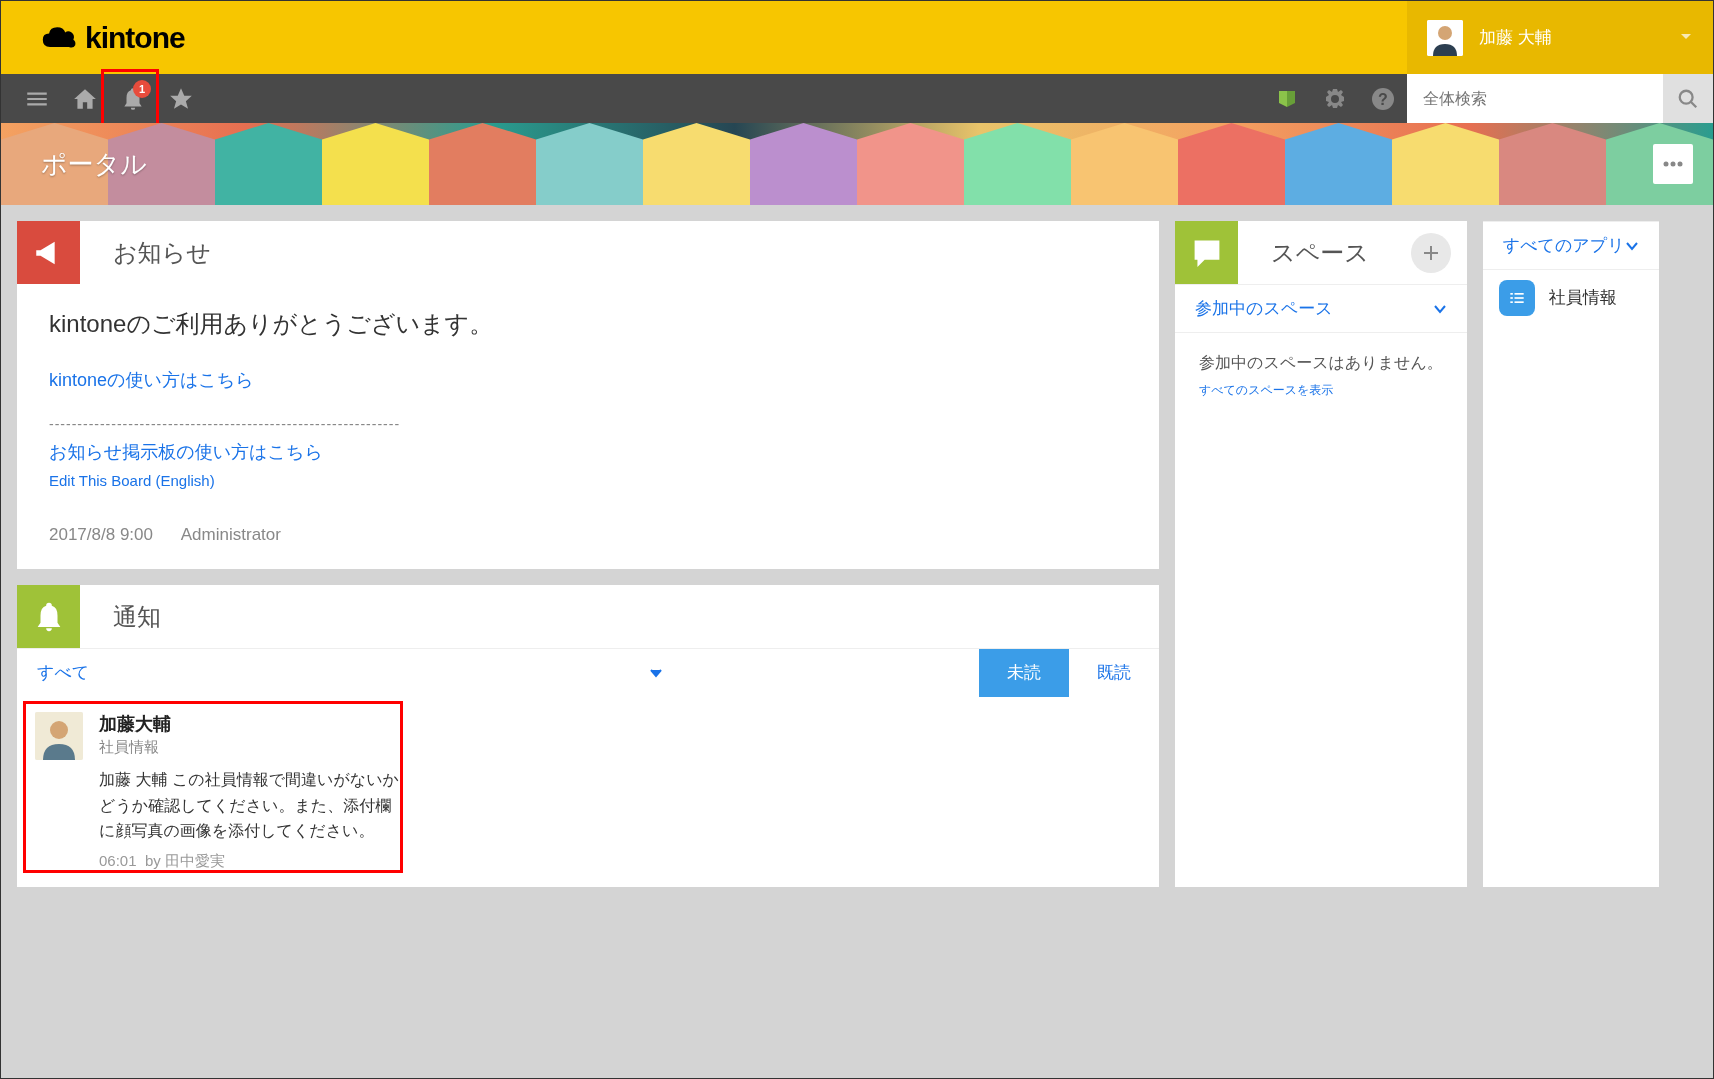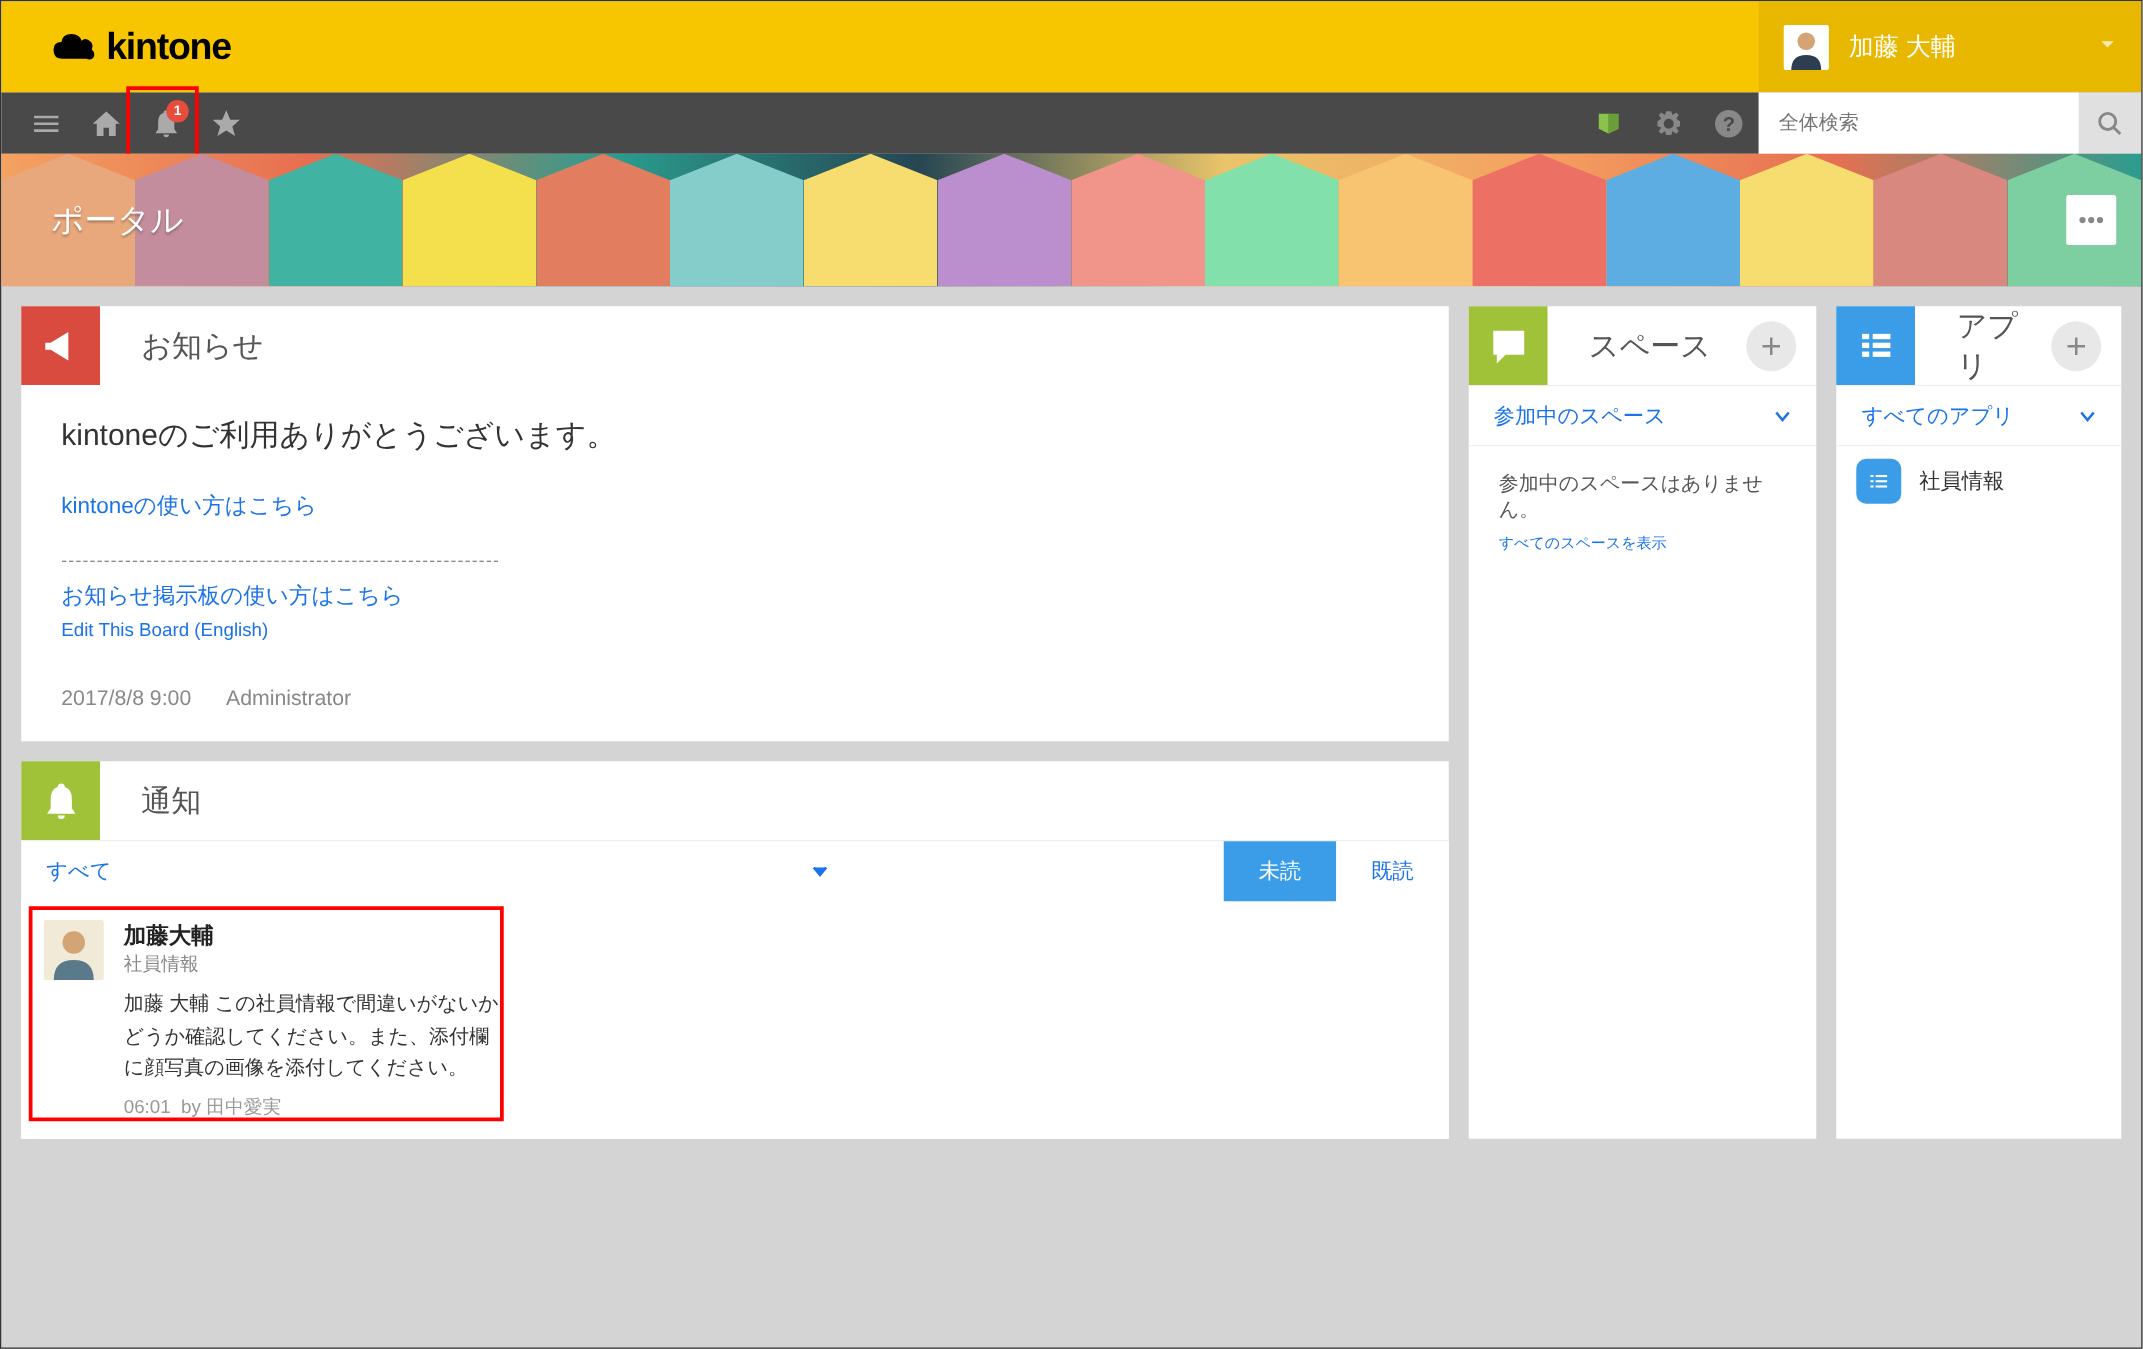--- a/index.html
+++ b/index.html
@@ -4,36 +4,36 @@
 <style>
 * { box-sizing: border-box; margin: 0; padding: 0; }
 body { font-family: "Hiragino Kaku Gothic Pro", "Meiryo", sans-serif; background: #d4d4d4; width: 1714px; height: 1079px; overflow: hidden; border: 1px solid #333; }
 
 .header-yellow { background: #f7c600; height: 73px; display: flex; align-items: center; padding: 0 40px; position: relative; }
 .logo { display: flex; align-items: center; gap: 8px; }
 .logo-cloud { width: 36px; height: 28px; }
 .logo-text { font-size: 30px; font-weight: bold; color: #000; letter-spacing: -1px; }
 .user-menu { position: absolute; right: 0; top: 0; height: 73px; width: 306px; background: #e8b800; display: flex; align-items: center; padding: 0 20px; gap: 16px; }
 .user-avatar { width: 36px; height: 36px; background: #fff; border-radius: 2px; display: flex; align-items: center; justify-content: center; overflow: hidden; }
-.user-name { color: #fff; font-size: 20px; flex: 1; }
+.user-name { color: #fff; font-size: 17px; flex: 1; }
 .user-chevron { color: #fff; opacity: 0.7; }
 
 .toolbar { background: #494949; height: 49px; display: flex; align-items: center; padding: 0 12px; position: relative; }
 .toolbar-left { display: flex; align-items: center; gap: 0; }
 .toolbar-icon { width: 48px; height: 49px; display: flex; align-items: center; justify-content: center; color: #aaa; cursor: pointer; position: relative; }
 .toolbar-icon svg { width: 26px; height: 26px; }
 .notif-badge { position: absolute; top: 6px; right: 6px; background: #e74c3c; color: #fff; font-size: 11px; min-width: 18px; height: 18px; border-radius: 9px; display: flex; align-items: center; justify-content: center; font-weight: bold; }
 .red-box { border: 3px solid #ff0000; position: absolute; }
 .toolbar-right { position: absolute; right: 0; display: flex; align-items: center; height: 49px; }
 .toolbar-right-icon { width: 48px; height: 49px; display: flex; align-items: center; justify-content: center; color: #888; cursor: pointer; }
 .search-wrap { display: flex; align-items: center; background: #fff; height: 49px; }
 .search-input { border: none; height: 49px; width: 256px; padding: 0 16px; font-size: 16px; outline: none; }
 .search-btn { width: 50px; height: 49px; background: #e0e0e0; display: flex; align-items: center; justify-content: center; cursor: pointer; }
 
-.banner { height: 106px; background: linear-gradient(90deg, #f4a261, #e76f51, #2a9d8f, #264653, #e9c46a, #f4a261, #e76f51, #2a9d8f); position: relative; display: flex; align-items: center; padding: 0 40px; }
+.banner { height: 82px; background: linear-gradient(90deg, #f4a261, #e76f51, #2a9d8f, #264653, #e9c46a, #f4a261, #e76f51, #2a9d8f); position: relative; display: flex; align-items: center; padding: 0 40px; }
 .banner-pencils { position: absolute; inset: 0; display: flex; }
 .pencil { flex: 1; height: 100%; clip-path: polygon(0 20%, 50% 0, 100% 20%, 100% 100%, 0 100%); }
 .banner-title { color: #fff; font-size: 26px; text-shadow: 0 1px 2px rgba(0,0,0,0.3); position: relative; z-index: 1; }
 .banner-more { position: absolute; right: 20px; top: 50%; transform: translateY(-50%); background: #fff; width: 40px; height: 40px; border-radius: 2px; display: flex; align-items: center; justify-content: center; cursor: pointer; z-index: 1; }
 
 .content { display: flex; gap: 16px; padding: 16px; }
 .col-left { flex: 1; display: flex; flex-direction: column; gap: 16px; }
 .col-right { width: 522px; display: flex; flex-direction: row; gap: 16px; }
 
 .widget { background: #fff; }
@@ -280,38 +280,20 @@
             <path d="M2 4 L7 10 L12 4" stroke="#1a73e8" stroke-width="2" fill="none"></path>
           </svg>
       </div>
       <div class="space-body">
         <div class="space-text">参加中のスペースはありません。</div>
         <a class="space-link">すべてのスペースを表示</a>
       </div>
     </div>
 
     <div class="widget">
-      <div class="widget-header">
-        <div class="widget-icon icon-app">
-          <svg width="34" height="34" viewBox="0 0 24 24">
-              <rect x="4" y="5" width="4" height="3" fill="#fff"></rect>
-              <rect x="10" y="5" width="10" height="3" fill="#fff"></rect>
-              <rect x="4" y="10" width="4" height="3" fill="#fff"></rect>
-              <rect x="10" y="10" width="10" height="3" fill="#fff"></rect>
-              <rect x="4" y="15" width="4" height="3" fill="#fff"></rect>
-              <rect x="10" y="15" width="10" height="3" fill="#fff"></rect>
-            </svg>
-        </div>
-        <div class="widget-title">アプリ</div>
-        <div class="widget-add">
-          <svg width="18" height="18" viewBox="0 0 18 18">
-              <path fill="currentColor" d="M8 2 H10 V8 H16 V10 H10 V16 H8 V10 H2 V8 H8 Z"></path>
-            </svg>
-        </div>
-      </div>
       <div class="collapse-row">
         <span class="collapse-label">すべてのアプリ</span>
         <svg class="collapse-chev" width="14" height="14" viewBox="0 0 14 14">
             <path d="M2 4 L7 10 L12 4" stroke="#1a73e8" stroke-width="2" fill="none"></path>
           </svg>
       </div>
       <div class="app-row">
         <div class="app-icon">
           <svg width="20" height="20" viewBox="0 0 24 24">
               <rect x="4" y="6" width="3" height="2" fill="#fff"></rect>

